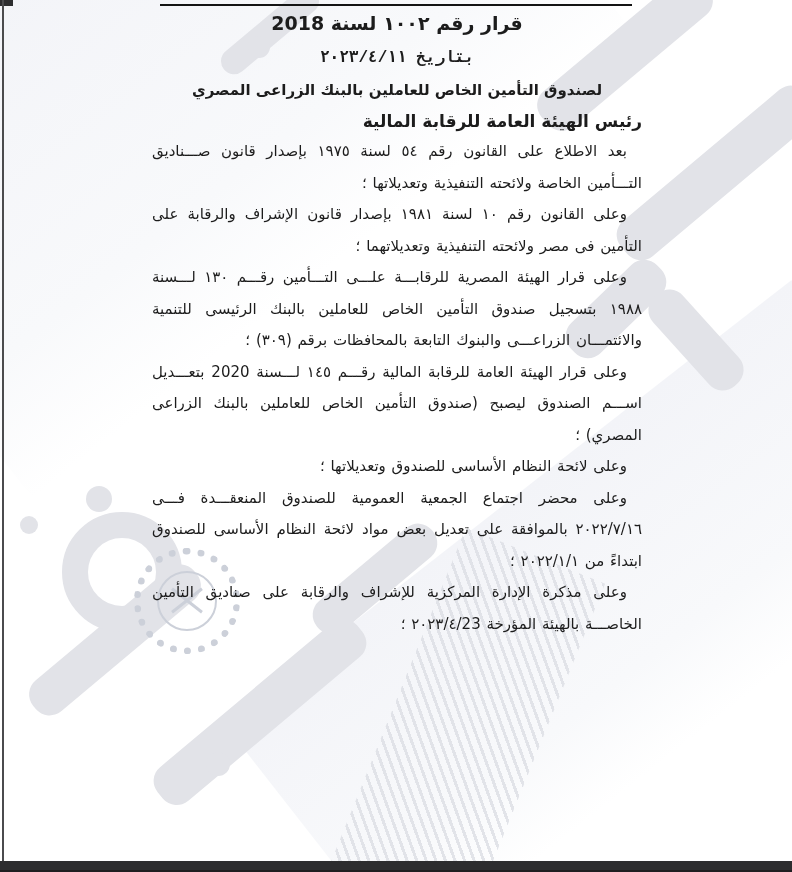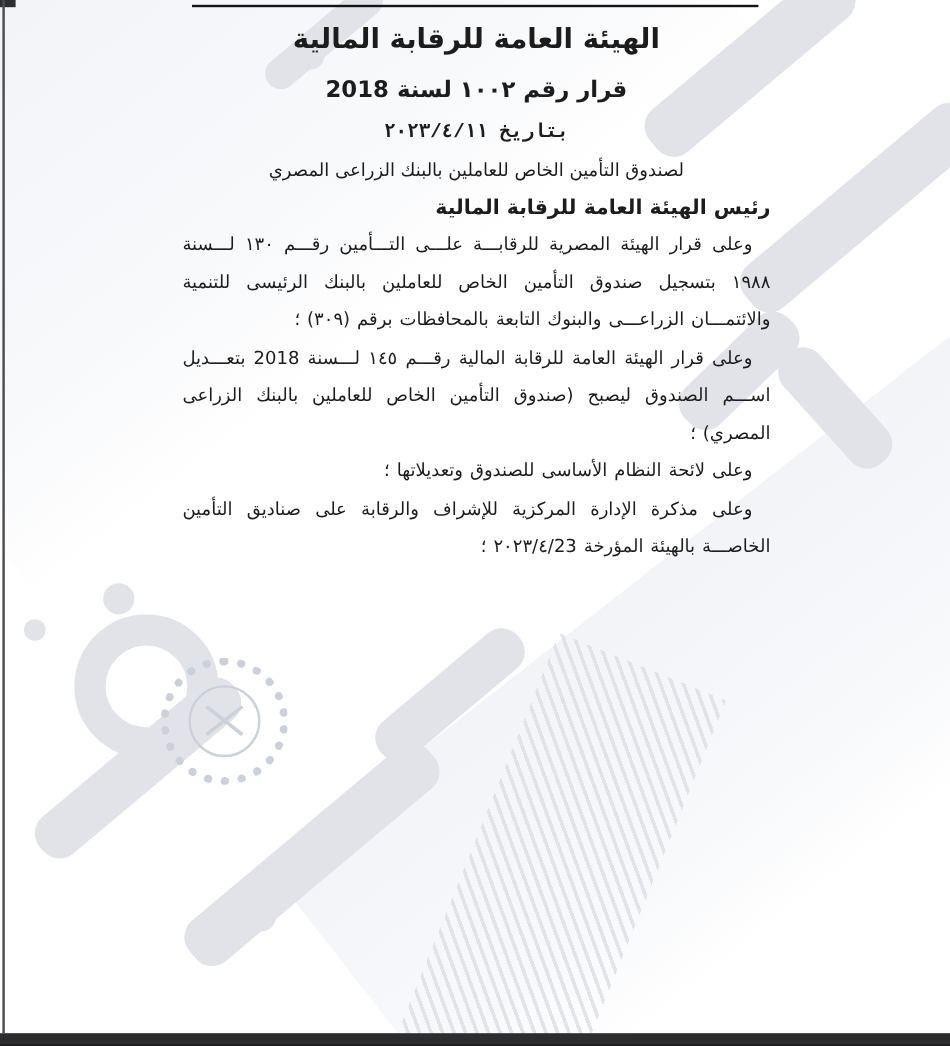--- a/index.html
+++ b/index.html
@@ -59,21 +59,21 @@
   
   .content{
     position:absolute;left:152px;right:150px;top:10px;
     direction:rtl;z-index:2;
   }
   .t-center{text-align:center;}
   .authority{font-size:23px;font-weight:bold;line-height:34px;margin:6px 0 12px;}
   .decree{font-size:19px;font-weight:bold;line-height:26px;margin:0 0 10px;}
   .date-line{font-size:16px;font-weight:bold;line-height:24px;margin:0 0 9px;font-family:Liberation Mono, monospace;}
   .subject1{font-size:15px;font-weight:bold;line-height:23px;margin:0 0 9px;}
-  .subject2{font-size:15px;font-weight:normal;line-height:23px;margin:0 0 7px;}
+  .subject2{font-size:15px;font-weight:bold;line-height:23px;margin:0 0 7px;}
   .issuer{font-size:17px;font-weight:bold;line-height:24px;margin:0 0 3px;text-align:right;}
   .para{
     font-size:15px;line-height:31.5px;margin:0;
     text-align:justify;text-indent:15px;
     word-spacing:1px;
   }
 </style>
 </head>
 <body>
 
@@ -103,25 +103,27 @@
       <div class="hx2"></div>
     </div>
   </div>
 
   <div class="top-rule"></div>
   <div class="corner-mark"></div>
   <div class="left-edge"></div>
   <div class="bottom-bar"></div>
 
   <div class="content" dir="rtl">
-    <div class="authority t-center">الهيئة العامة للرقابة المالية</div>
     <div class="decree t-center">قرار رقم ١٠٠٢ لسنة 2018</div>
     <div class="date-line t-center">بتاريخ ٢٠٢٣/٤/١١</div>
     <div class="subject2 t-center">لصندوق التأمين الخاص للعاملين بالبنك الزراعى المصري</div>
     <div class="issuer">رئيس الهيئة العامة للرقابة المالية</div>
 
+    <p class="para">بعد الاطلاع على القانون رقم ٥٤ لسنة ١٩٧٥ بإصدار قانون صـــناديق التـــأمين الخاصة ولائحته التنفيذية وتعديلاتها ؛</p>
+    <p class="para">وعلى القانون رقم ١٠ لسنة ١٩٨١ بإصدار قانون الإشراف والرقابة على التأمين فى مصر ولائحته التنفيذية وتعديلاتهما ؛</p>
     <p class="para">وعلى قرار الهيئة المصرية للرقابـــة علـــى التـــأمين رقـــم ١٣٠ لـــسنة ١٩٨٨ بتسجيل صندوق التأمين الخاص للعاملين بالبنك الرئيسى للتنمية والائتمـــان الزراعـــى والبنوك التابعة بالمحافظات برقم (٣٠٩) ؛</p>
-    <p class="para">وعلى قرار الهيئة العامة للرقابة المالية رقـــم ١٤٥ لـــسنة 2018 بتعـــديل اســـم الصندوق ليصبح (صندوق التأمين الخاص للعاملين بالبنك الزراعى المصري) ؛</p>
+    <p class="para">وعلى قرار الهيئة العامة للرقابة المالية رقـــم ١٤٥ لـــسنة 2020 بتعـــديل اســـم الصندوق ليصبح (صندوق التأمين الخاص للعاملين بالبنك الزراعى المصري) ؛</p>
     <p class="para">وعلى لائحة النظام الأساسى للصندوق وتعديلاتها ؛</p>
+    <p class="para">وعلى محضر اجتماع الجمعية العمومية للصندوق المنعقـــدة فـــى ٢٠٢٢/٧/١٦ بالموافقة على تعديل بعض مواد لائحة النظام الأساسى للصندوق ابتداءً من ٢٠٢٢/١/١ ؛</p>
     <p class="para">وعلى مذكرة الإدارة المركزية للإشراف والرقابة على صناديق التأمين الخاصـــة بالهيئة المؤرخة ٢٠٢٣/٤/23 ؛</p>
   </div>
 
 </div>
 
 </body></html>

